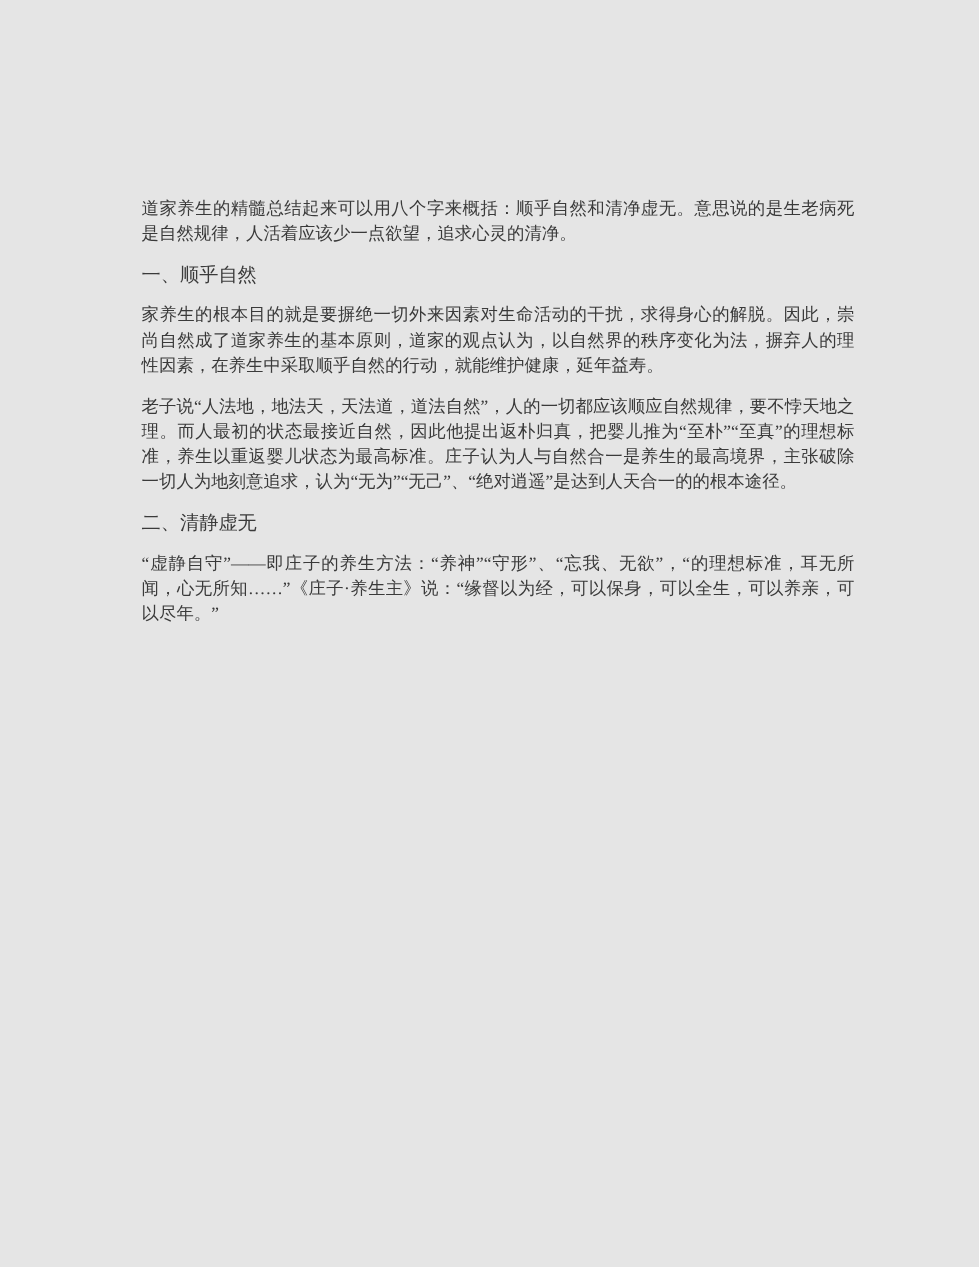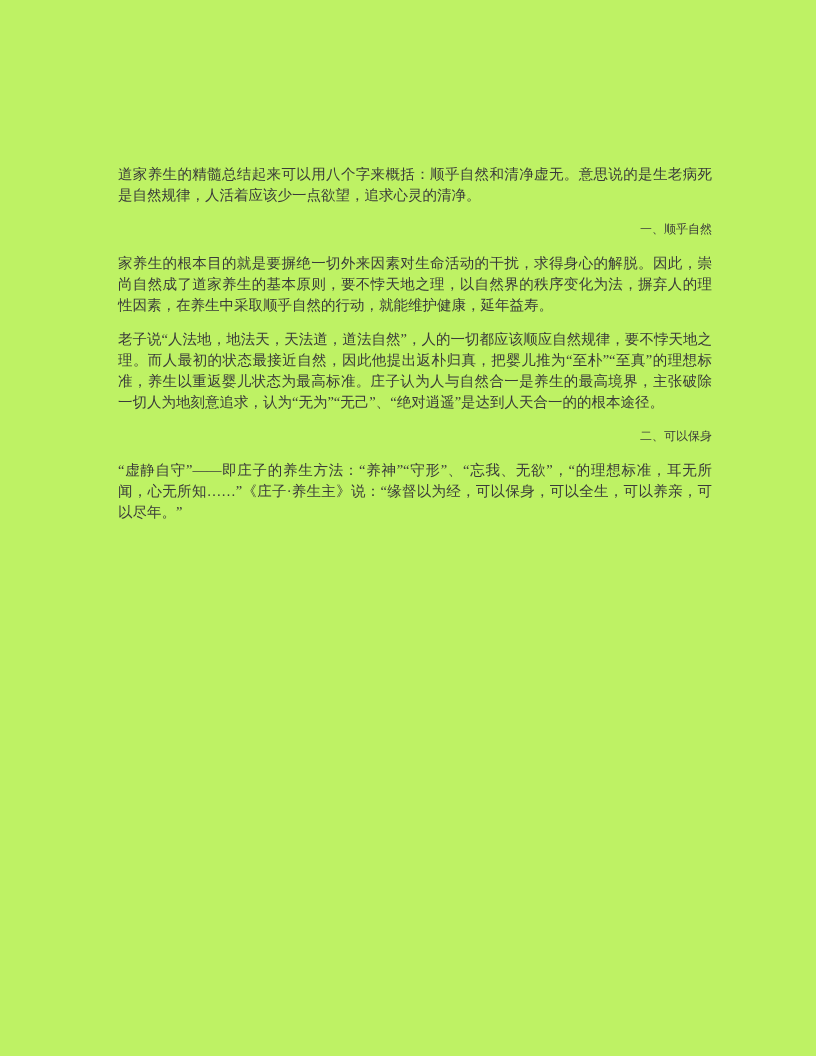--- a/index.html
+++ b/index.html
@@ -9,50 +9,50 @@
   }
   body {
     width: 816px;
     height: 1056px;
     overflow: hidden;
   }
   .page {
     box-sizing: border-box;
     width: 816px;
     height: 1056px;
-    background: #bef264;
+    background: #e5e5e5;
     padding: 164px 104px 0 118px;
     font-family: "Liberation Serif", "DejaVu Serif", serif;
     font-size: 14.5px;
     line-height: 21px;
     color: #3a3a3a;
   }
   .para {
     margin: 0 0 13px 0;
     text-align: justify;
     letter-spacing: 0;
   }
   .heading {
     margin: 0 0 13px 0;
     font-weight: normal;
-    font-size: 12px;
+    font-size: 16px;
     line-height: 21px;
-    text-align: right;
+    text-align: left;
   }
 </style>
 </head>
 <body>
 
 <div class="page">
   <p class="para">道家养生的精髓总结起来可以用八个字来概括：顺乎自然和清净虚无。意思说的是生老病死是自然规律，人活着应该少一点欲望，追求心灵的清净。</p>
 
   <div class="heading">一、顺乎自然</div>
 
-  <p class="para">家养生的根本目的就是要摒绝一切外来因素对生命活动的干扰，求得身心的解脱。因此，崇尚自然成了道家养生的基本原则，要不悖天地之理，以自然界的秩序变化为法，摒弃人的理性因素，在养生中采取顺乎自然的行动，就能维护健康，延年益寿。</p>
+  <p class="para">家养生的根本目的就是要摒绝一切外来因素对生命活动的干扰，求得身心的解脱。因此，崇尚自然成了道家养生的基本原则，道家的观点认为，以自然界的秩序变化为法，摒弃人的理性因素，在养生中采取顺乎自然的行动，就能维护健康，延年益寿。</p>
 
   <p class="para">老子说“人法地，地法天，天法道，道法自然”，人的一切都应该顺应自然规律，要不悖天地之理。而人最初的状态最接近自然，因此他提出返朴归真，把婴儿推为“至朴”“至真”的理想标准，养生以重返婴儿状态为最高标准。庄子认为人与自然合一是养生的最高境界，主张破除一切人为地刻意追求，认为“无为”“无己”、“绝对逍遥”是达到人天合一的的根本途径。</p>
 
-  <div class="heading">二、可以保身</div>
+  <div class="heading">二、清静虚无</div>
 
 
   <p class="para">“虚静自守”——即庄子的养生方法：“养神”“守形”、“忘我、无欲”，“的理想标准，耳无所闻，心无所知……”《庄子·养生主》说：“缘督以为经，可以保身，可以全生，可以养亲，可以尽年。”</p>
 
 </div>
 
 </body></html>

